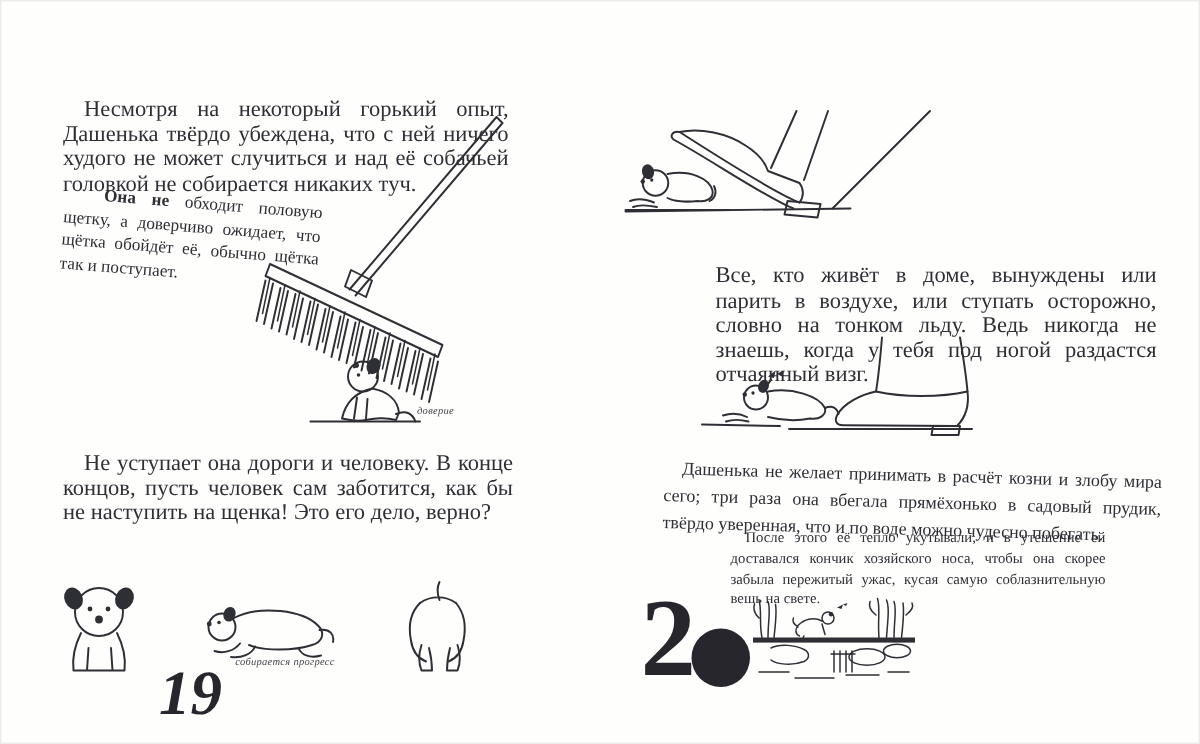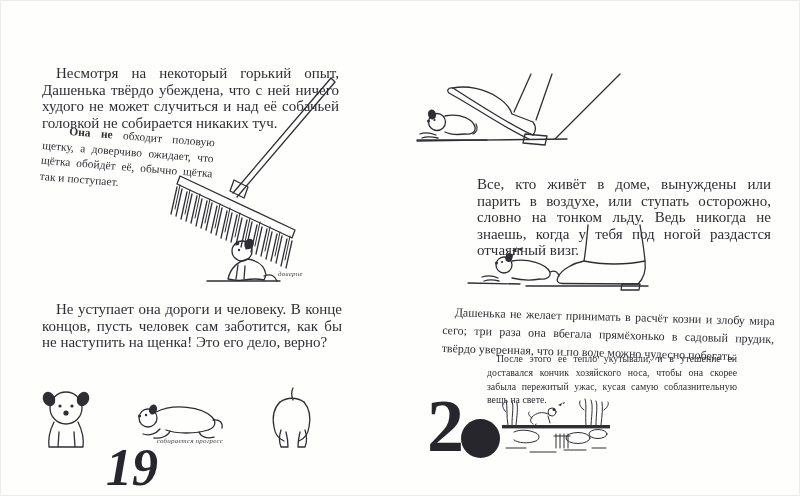--- a/index.html
+++ b/index.html
@@ -22,21 +22,21 @@
     transform:rotate(1.6deg);transform-origin:left top;text-indent:12px;
   }
   .small-block{
     left:487px;top:352px;width:250px;font-size:9.8px;line-height:13.8px;text-indent:10px;
   }
   .caption{
     position:absolute;font-style:italic;font-size:7px;color:#46464d;
     letter-spacing:.2px;text-align:center;
   }
   .pagenum-left{
-    position:absolute;left:106px;top:442px;font-size:52px;font-weight:bold;
+    position:absolute;left:106px;top:442px;font-size:42px;font-weight:bold;
     font-style:italic;line-height:1;color:#26262c;
   }
   .pagenum-right-digit{
     position:absolute;left:427px;top:396px;font-size:74px;font-weight:bold;
     line-height:.82;color:#26262c;
   }
   .pagenum-right-dot{
     position:absolute;left:461px;top:419px;width:39px;height:39px;
     border-radius:50%;background:#26262c;
   }

